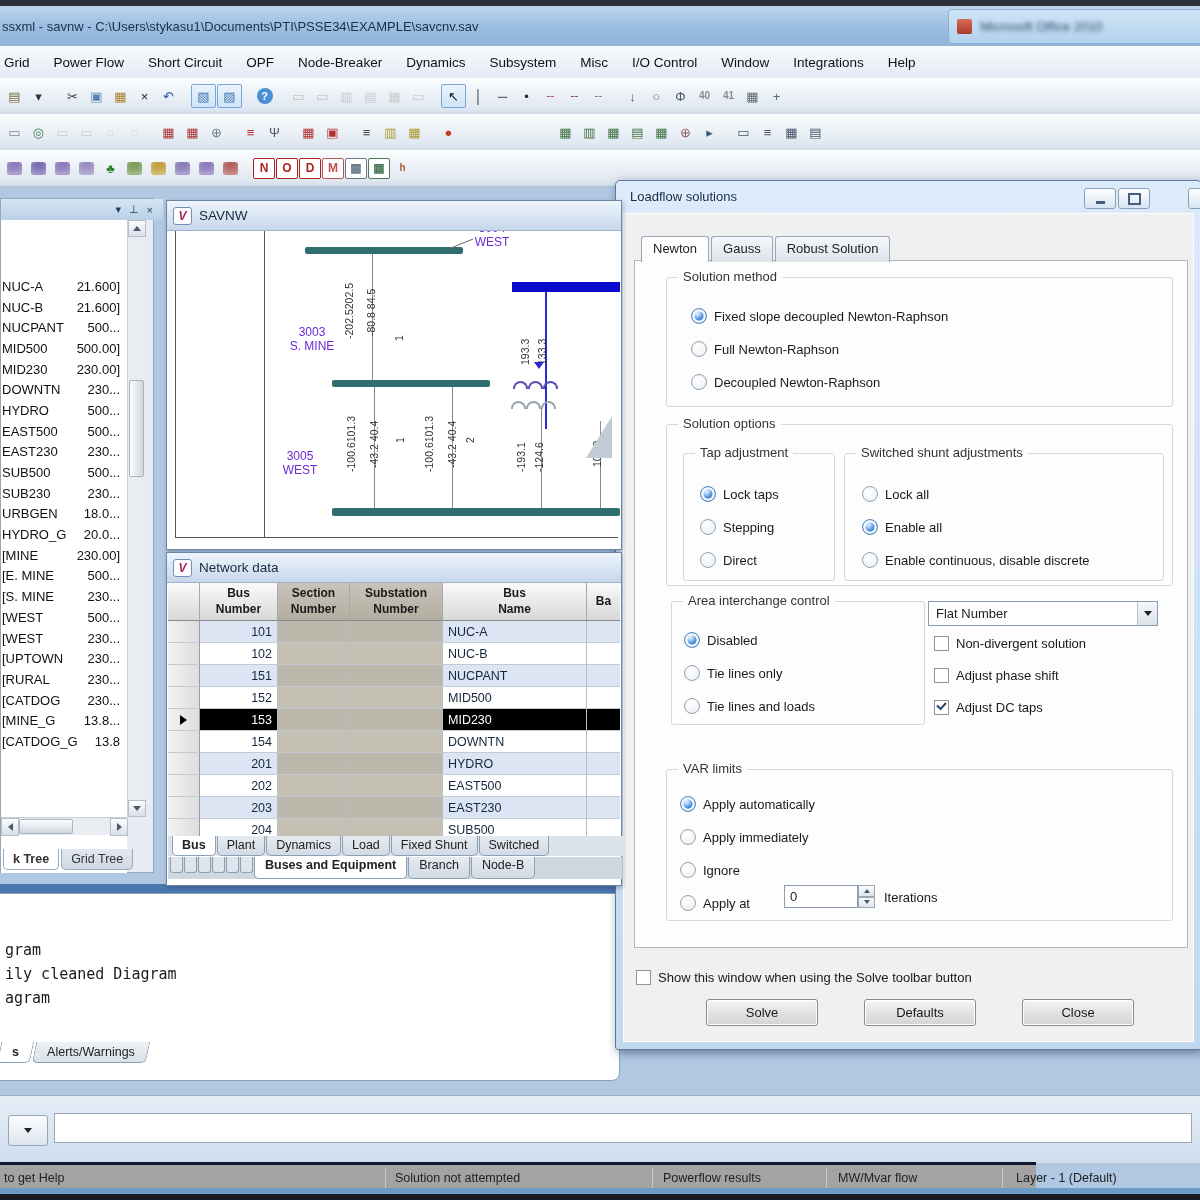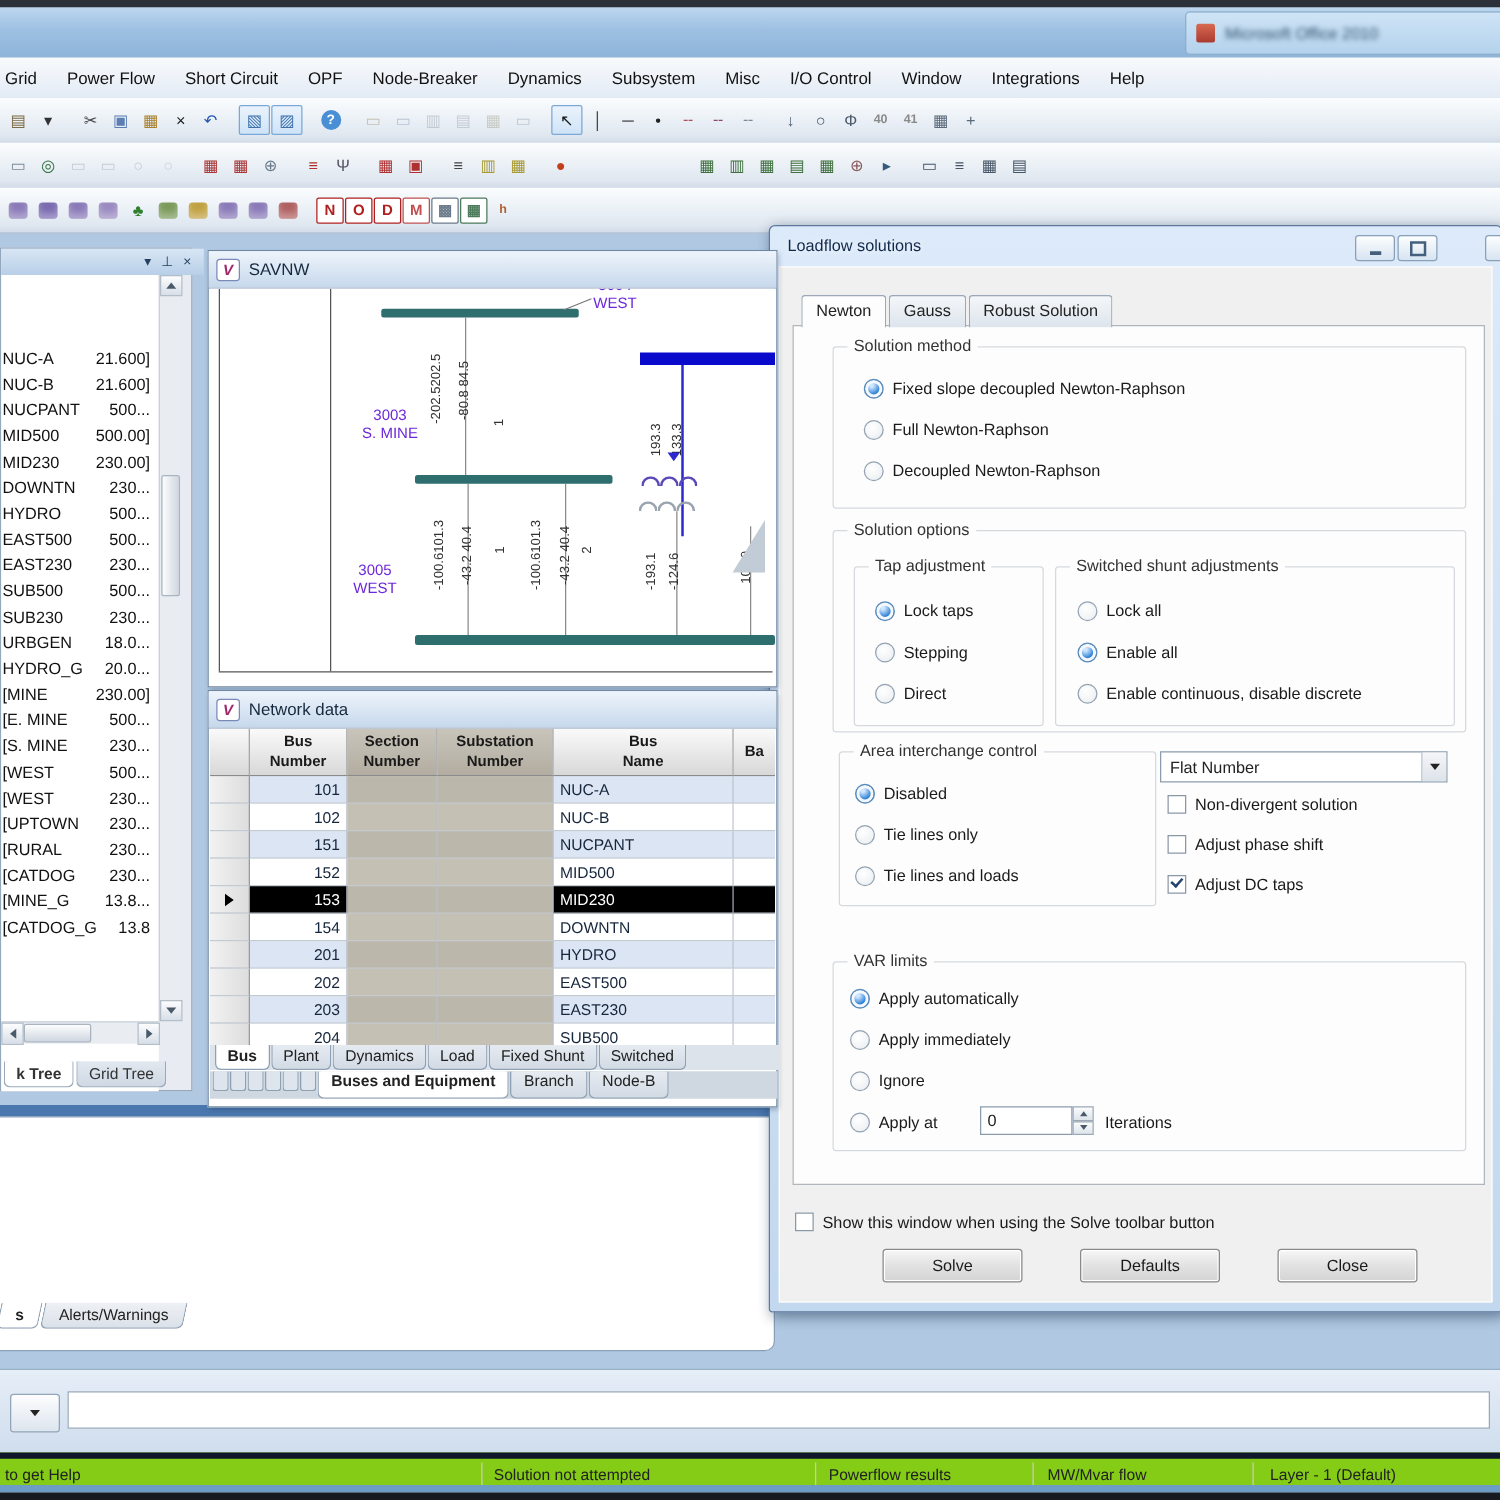--- a/index.html
+++ b/index.html
@@ -148,21 +148,21 @@
   .maxbox{width:9px;height:8px;border:2px solid #44607c}
   .dlg-body{position:absolute;left:7px;top:32px;right:7px;bottom:7px;background:#f0f0f0;border:1px solid #fdfdfd}
   .dtabs{position:absolute;left:25px;top:55px;display:flex;z-index:3}
   .dtab{padding:4px 11px;font-size:13px;border:1px solid #9aa8b8;border-bottom:none;
     background:linear-gradient(#f4f7fa,#dde4ec);margin-right:2px;border-radius:3px 3px 0 0;color:#222}
   .dtab.active{background:#fdfdfd;padding-bottom:6px;position:relative;top:0px;font-weight:normal;z-index:4}
   .tabpage{position:absolute;left:18px;top:79px;width:552px;height:686px;background:#fdfdfd;border:1px solid #b0b6bc;z-index:2}
   .group{position:absolute;border:1px solid #d5d9de;border-radius:3px;z-index:3}
   .glabel{position:absolute;top:-9px;left:11px;background:#fdfdfd;padding:0 5px;font-size:13px;color:#333;white-space:nowrap}
   .rlist{position:absolute;display:flex;flex-direction:column;gap:12px;z-index:4}
-  .radio{display:flex;align-items:flex-start;gap:7px;height:21px;white-space:nowrap}
+  .radio{display:flex;align-items:flex-end;gap:7px;height:21px;white-space:nowrap}
   .rb{width:14px;height:14px;border-radius:50%;border:1px solid #93a2b2;background:radial-gradient(circle at 40% 35%,#fff,#e8ecf0);flex:0 0 auto}
   .radio.selected .rb{background:radial-gradient(circle at 38% 32%,#cfe6ff 10%,#2a7fd4 55%,#0b4f96 95%);
     box-shadow:inset 0 0 0 2.5px #f4f8fc;border-color:#5a8ab8}
   .rlabel{font-size:13px;color:#1a1a1a}
   .clist{position:absolute;display:flex;flex-direction:column;gap:11px;z-index:4}
   .check{display:flex;align-items:center;gap:7px;height:21px;white-space:nowrap}
   .cb{width:13px;height:13px;border:1px solid #8a97a5;background:#fff;position:relative;flex:0 0 auto}
   .check.checked .cb::after{content:"";position:absolute;left:2px;top:1px;width:7px;height:4px;
     border-left:2px solid #24456e;border-bottom:2px solid #24456e;transform:rotate(-48deg)}
   .combo{position:absolute;border:1px solid #8a9cae;background:#fff;display:flex;align-items:center;
@@ -180,33 +180,34 @@
     background:linear-gradient(#f6f6f6,#e2e2e2 50%,#d4d4d4);box-shadow:inset 0 0 0 1px #fff;
     font-family:"Liberation Sans",sans-serif}
 
   
   .cmdbar{position:absolute;left:0;top:1095px;width:1200px;height:67px;
     background:linear-gradient(#e6eef7,#cfdded);border-top:1px solid #9ab0c8}
   .cmd-dd{position:absolute;left:8px;top:19px;width:38px;height:29px;border:1px solid #93a5b8;border-radius:3px;
     background:linear-gradient(#fdfdfe,#dde5ee);display:flex;align-items:center;justify-content:center}
   .cmd-input{position:absolute;left:54px;top:17px;width:1138px;height:30px;border:1px solid #98a8b8;
     font-size:14px;padding:0 6px;box-sizing:border-box;background:#fff}
-  .statusbar{position:absolute;left:0;top:1162px;width:1200px;height:26px;background:#84cc16;border-top:5px solid #0f172a}
+  .statusbar{position:absolute;left:0;top:1162px;width:1036px;height:26px;background:#a3a3a3;border-top:3px solid #0f172a}
   .st{position:absolute;top:6px;font-size:12.5px;color:#222;white-space:nowrap}
   .stsep{position:absolute;top:3px;width:1px;height:20px;background:#cfc9bd}
   .strip-blue{position:absolute;left:0;top:1188px;width:1200px;height:6px;background:#6d9cc4}
   .strip-dark{position:absolute;left:0;top:1194px;width:1200px;height:6px;background:#171a1e}
 </style>
 </head>
 <body>
 
 <div class="screen">
   <div class="top-edge"></div>
 
   <div class="titlebar">
+    <span class="title-text">ssxml - savnw - C:\Users\stykasu1\Documents\PTI\PSSE34\EXAMPLE\savcnv.sav</span>
     <div class="bgwin">
       <span class="bgwin-icon"></span>
       <span class="bgwin-title">Microsoft Office 2010</span>
     </div>
   </div>
 
   <div class="menubar">
     <span class="mi">Grid</span>
       <span class="mi">Power Flow</span>
       <span class="mi">Short Circuit</span>
@@ -798,20 +799,26 @@
             <span class="tri-rt"></span>
           </div>
       </div>
       <div class="tp-tabs">
         <span class="tp-tab active">k Tree</span>
           <span class="tp-tab">Grid Tree</span>
       </div>
     </div>
 
     <div class="out-win">
+      <div class="out-lines">
+        <div class="oline">gram</div>
+          <div class="oline">ily cleaned Diagram</div>
+          <div class="oline"></div>
+          <div class="oline">agram</div>
+      </div>
       <div class="out-tabs">
         <span class="otab active"><span>s</span></span>
           <span class="otab"><span>Alerts/Warnings</span></span>
       </div>
     </div>
 
     <div class="dialog">
       <span class="dlg-title">Loadflow solutions</span>
       <div class="dlgbtn" style="left:468px">
           <span class="minbar"></span>

